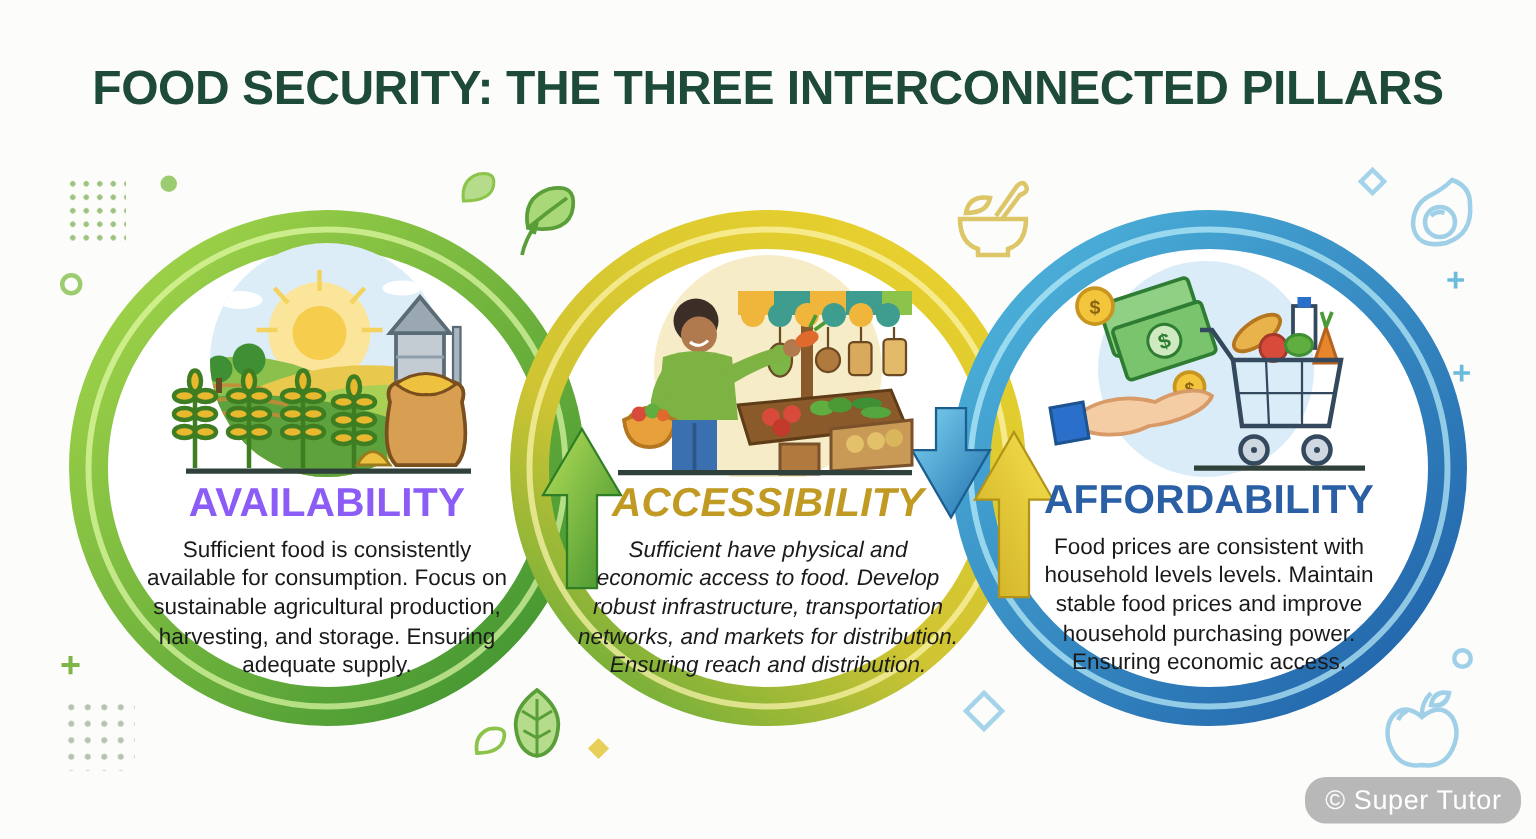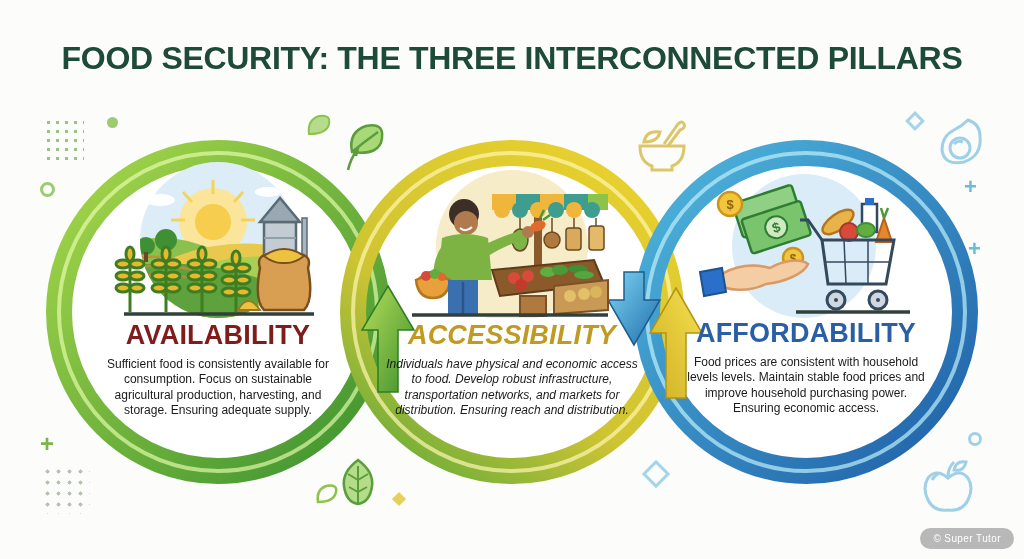--- a/index.html
+++ b/index.html
@@ -7,24 +7,24 @@
   body { font-family:"Liberation Sans", sans-serif; background:#fcfcfa; position:relative; overflow:hidden; }
   .stage { position:absolute; inset:0; }
 
   .title { position:absolute; top:40px; left:0; width:1024px; text-align:center;
            font-size:32px; font-weight:bold; letter-spacing:-0.3px; color:#1d4a39; }
 
   svg.rings { position:absolute; left:0; top:0; }
 
   .pillar-text { position:absolute; text-align:center; }
   .pillar-heading { font-size:27px; font-weight:bold; letter-spacing:0.2px; margin-bottom:6px; }
-  .h-green  { color:#7f1d1d; }
+  .h-green  { color:#8b5cf6; }
   .h-gold   { color:#c09a22; }
   .h-blue   { color:#2a5fa5; }
-  .pillar-desc { font-size:12px; line-height:1.28; color:#1a1a1a; font-weight:500; }
+  .pillar-desc { font-size:15px; line-height:1.28; color:#1a1a1a; font-weight:500; }
 
   .illus { position:absolute; }
 
   
   .deco { position:absolute; }
   .dot-grid { background-image:radial-gradient(circle, #9cc27f 1.6px, transparent 2px);
               background-size:9px 9px; width:40px; height:44px; }
   .dot-grid.gray { background-image:radial-gradient(circle, #b7c2b0 1.8px, transparent 2.2px);
                    background-size:11px 11px; width:48px; height:48px; }
   .filled-dot { width:11px; height:11px; border-radius:50%; background:#9ccc6f; }
@@ -33,21 +33,21 @@
   .oc-blue  { width:14px; height:14px; border:3px solid #9fd0e8; }
   .diamond { transform:rotate(45deg); }
   .dm-blue-sm { width:14px; height:14px; border:3px solid #a5d4ea; }
   .dm-blue-lg { width:20px; height:20px; border:3px solid #a5d4ea; }
   .dm-yellow  { width:10px; height:10px; background:#e7cf5a; }
   .plus { font-weight:bold; line-height:1; }
   .plus-green { color:#7cb648; font-size:24px; }
   .plus-blue  { color:#6bbcda; font-size:22px; }
 
   .watermark { position:absolute; right:10px; bottom:10px; background:rgba(172,172,172,0.85);
-               color:#ffffff; font-size:10px; padding:5px 13px; border-radius:14px; letter-spacing:0.4px; }
+               color:#ffffff; font-size:18px; padding:5px 13px; border-radius:14px; letter-spacing:0.4px; }
 </style>
 </head>
 <body>
 
 <div class="stage">
 
   <div class="title">FOOD SECURITY: THE THREE INTERCONNECTED PILLARS</div>
 
   <svg class="rings" width="1024" height="559" viewBox="0 0 1024 559">
     <defs>
@@ -308,21 +308,21 @@
     </svg>
   </div>
 
   <div class="pillar-text" style="left:93px; top:320px; width:250px;">
     <div class="pillar-heading h-green">AVAILABILITY</div>
     <div class="pillar-desc">Sufficient food is consistently available for consumption. Focus on sustainable agricultural production, harvesting, and storage. Ensuring adequate supply.</div>
   </div>
 
   <div class="pillar-text" style="left:385px; top:320px; width:254px;font-style:italic;">
     <div class="pillar-heading h-gold">ACCESSIBILITY</div>
-    <div class="pillar-desc">Individuals have physical and economic access to food. Develop robust infrastructure, transportation networks, and markets for distribution. Ensuring reach and distribution.</div>
+    <div class="pillar-desc">Sufficient have physical and economic access to food. Develop robust infrastructure, transportation networks, and markets for distribution. Ensuring reach and distribution.</div>
   </div>
 
   <div class="pillar-text" style="left:681px; top:318px; width:250px;">
     <div class="pillar-heading h-blue">AFFORDABILITY</div>
     <div class="pillar-desc">Food prices are consistent with household levels levels. Maintain stable food prices and improve household purchasing power. Ensuring economic access.</div>
   </div>
 
   <div class="deco dot-grid" style="left:44px; top:118px;"></div>
   <div class="deco filled-dot" style="left:107px; top:117px;"></div>
   <div class="deco open-circle oc-green" style="left:40px; top:182px;"></div>

